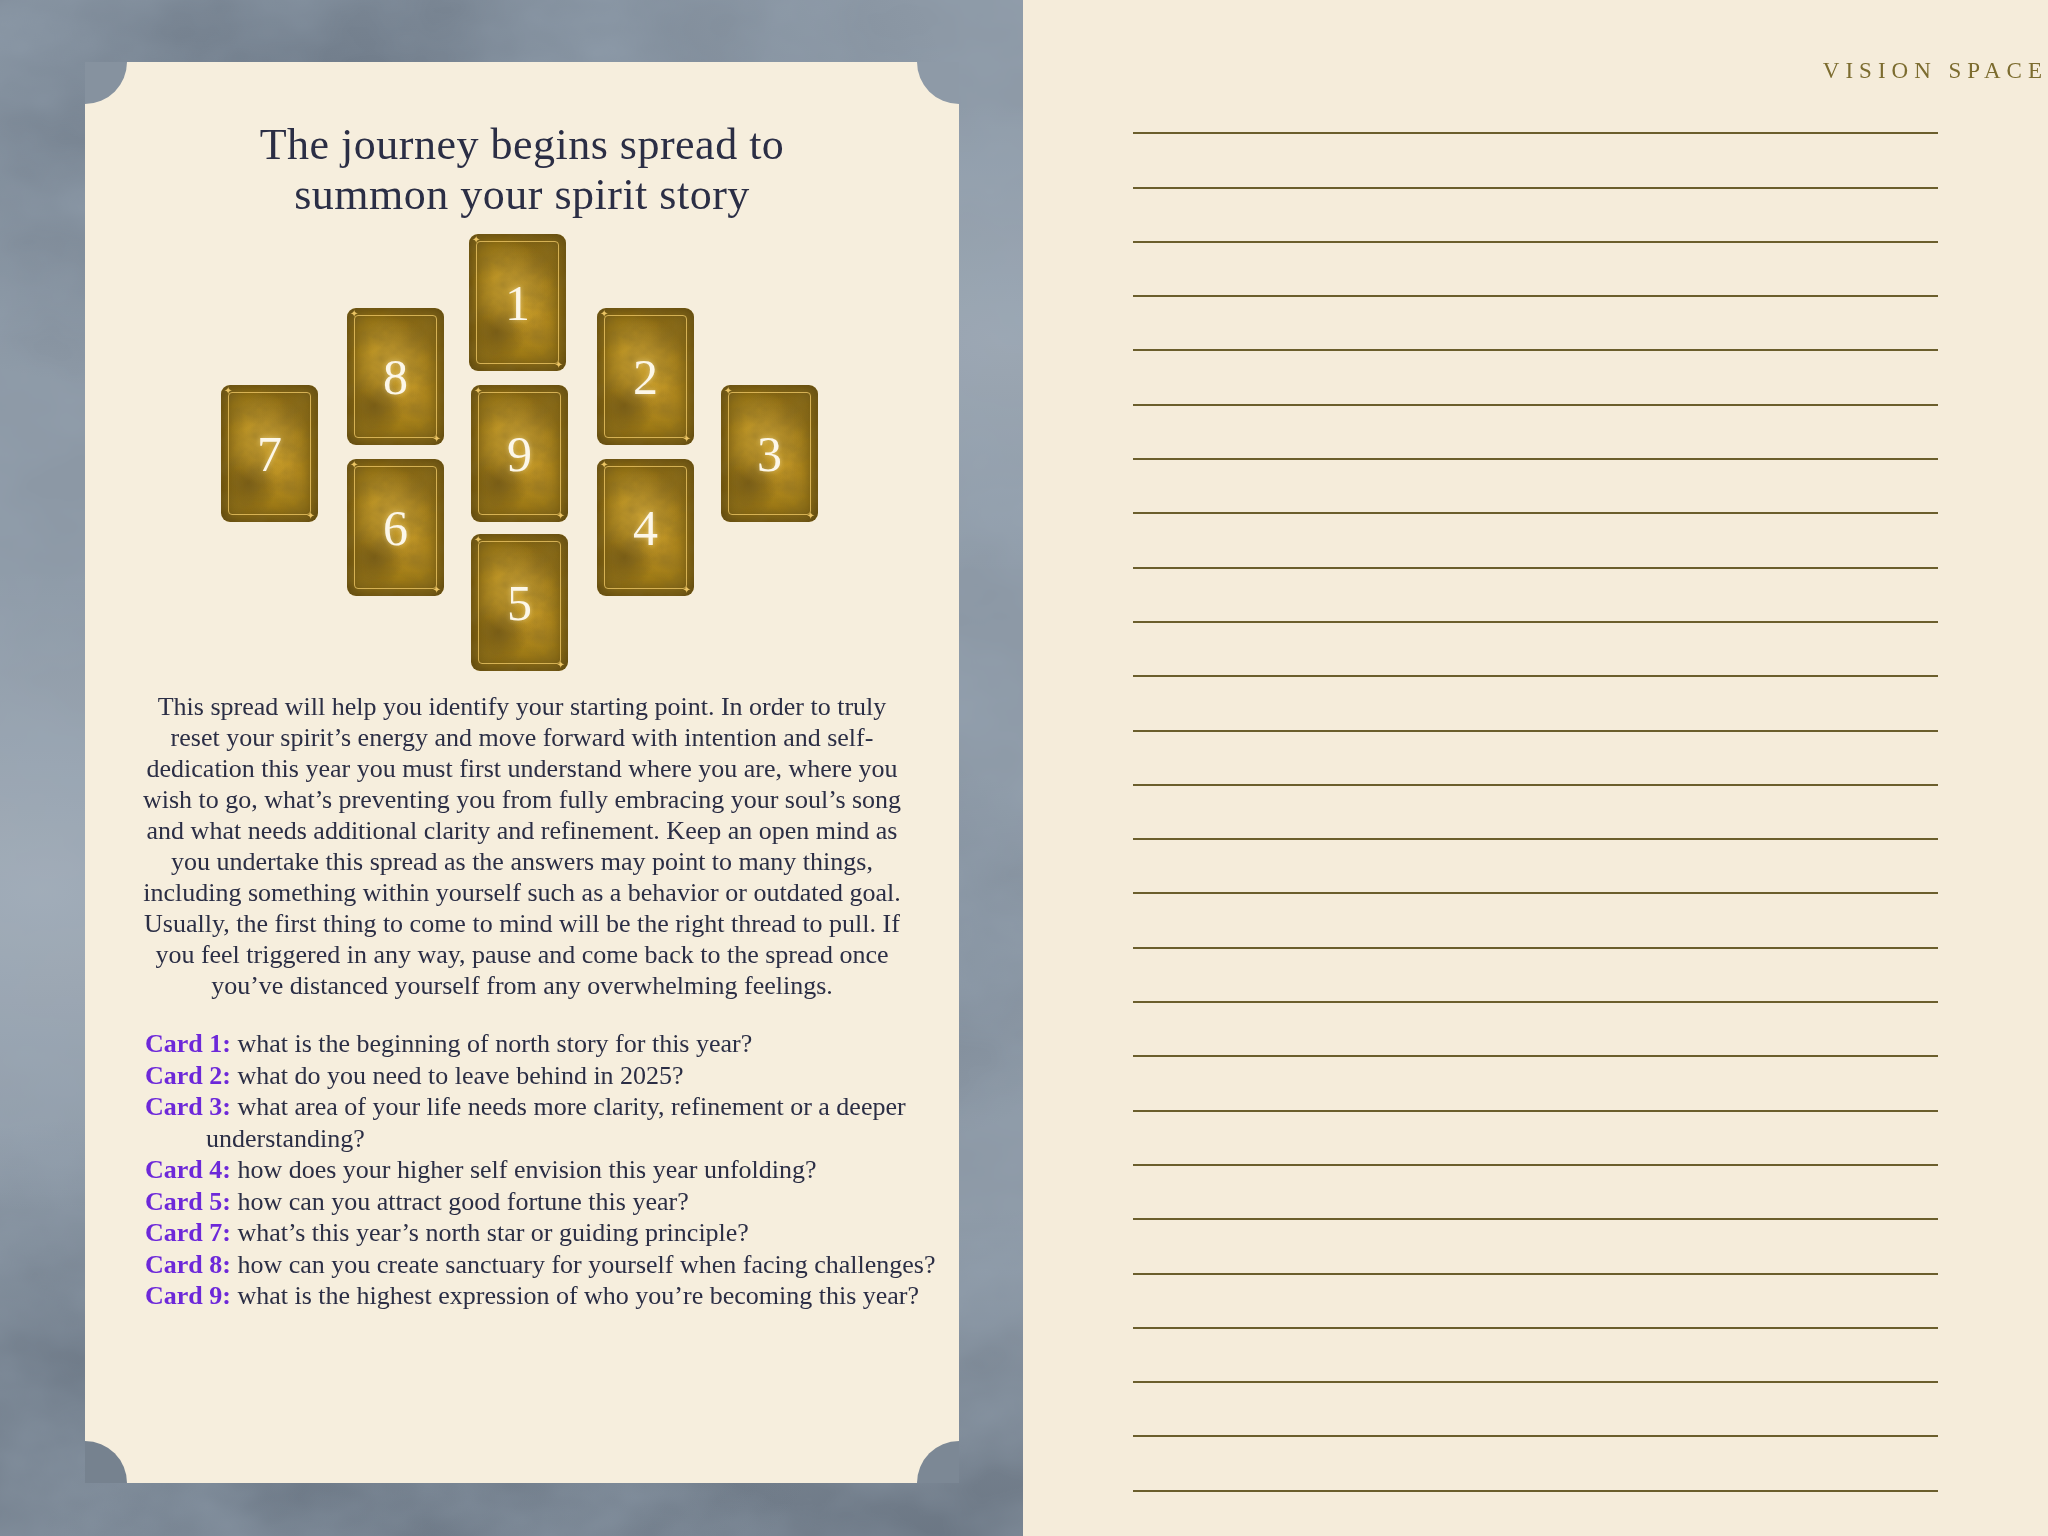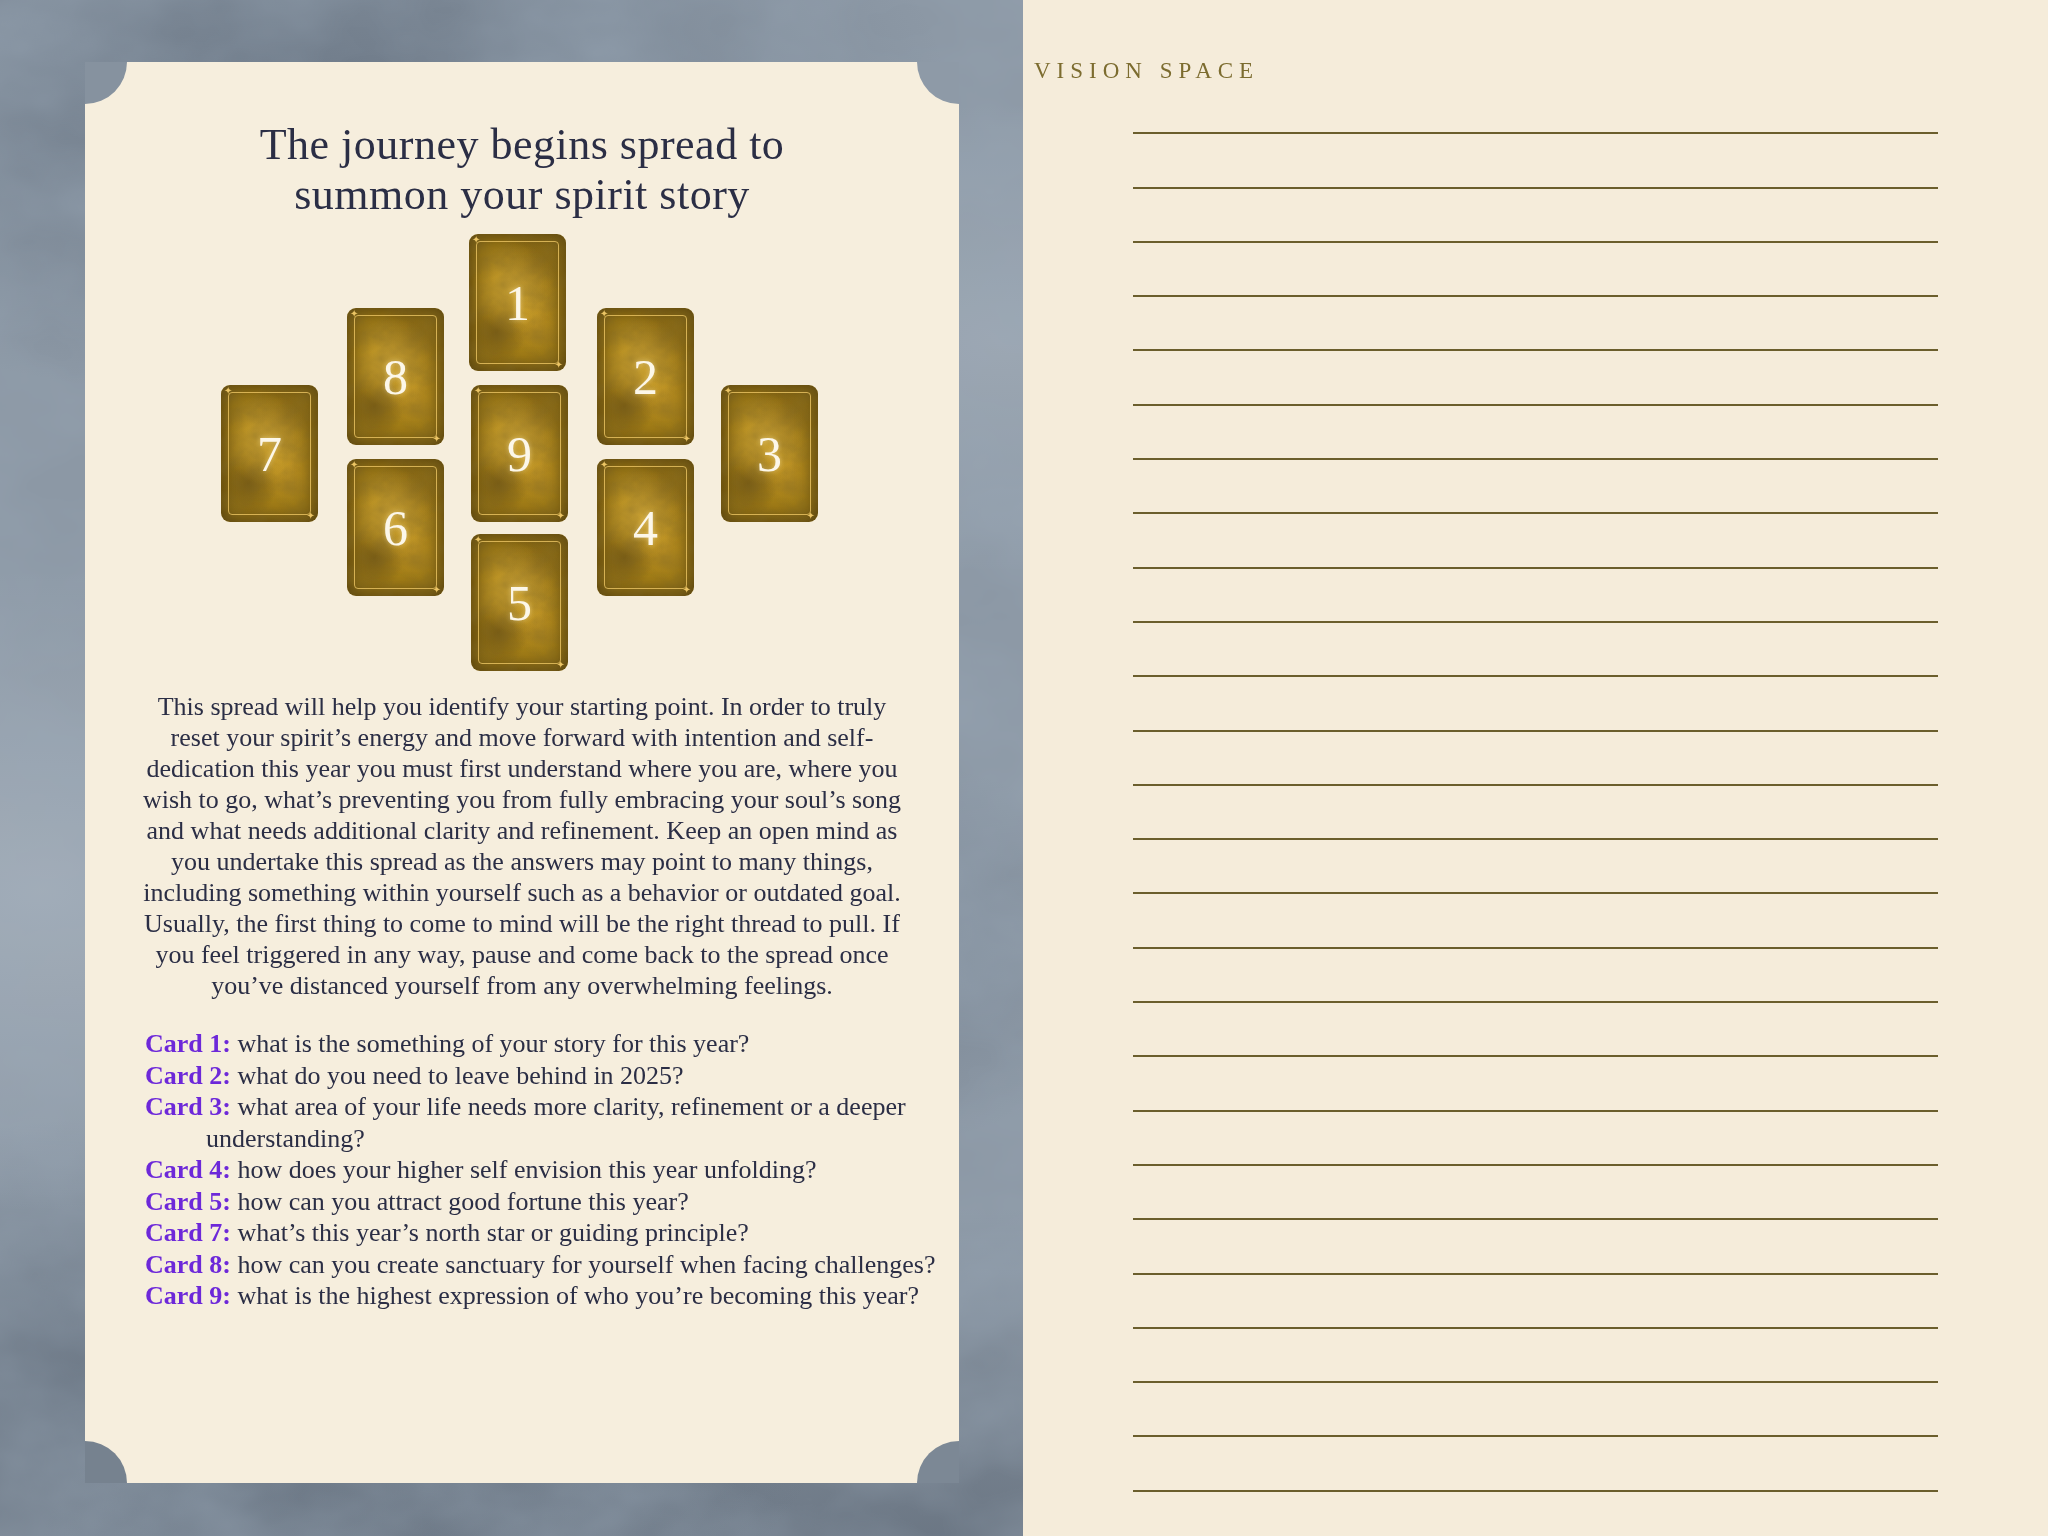--- a/index.html
+++ b/index.html
@@ -62,22 +62,22 @@
     font-size:26px; line-height:31.5px;}
   .card-list .item{padding-left:61px; text-indent:-61px;}
   .card-list .lbl{font-weight:bold; color:#6d28d9;}
 
   
   .right-page{
     position:absolute; left:1023px; top:0; width:1025px; height:1536px;
     background:#f5ecda; z-index:2;
   }
   .vision-heading{
-    position:absolute; left:0; right:0; top:58px; text-align:left;
-    color:#7c6c2f; font-size:23px; letter-spacing:6px;padding-left:11px;
+    position:absolute; left:0; right:0; top:58px; text-align:right;
+    color:#7c6c2f; font-size:23px; letter-spacing:6px;
   }
   .vlines{position:absolute; left:110px; right:110px; top:80px;}
   .vline{height:52.3px; border-bottom:2px solid #6b5e2c;}
 </style>
 </head>
 <body>
 
 <div class="canvas">
 
   <svg width="0" height="0" style="position:absolute" aria-hidden="true">
@@ -188,21 +188,21 @@
         <span class="frame"></span>
         <span class="star-tl">✦</span>
         <span class="star-br">✦</span>
         <span class="num">9</span>
       </div>
     </div>
 
     <div class="intro">This spread will help you identify your starting point. In order to truly reset your spirit’s energy and move forward with intention and self-dedication this year you must first understand where you are, where you wish to go, what’s preventing you from fully embracing your soul’s song and what needs additional clarity and refinement. Keep an open mind as you undertake this spread as the answers may point to many things, including something within yourself such as a behavior or outdated goal. Usually, the first thing to come to mind will be the right thread to pull. If you feel triggered in any way, pause and come back to the spread once you’ve distanced yourself from any overwhelming feelings.</div>
 
     <div class="card-list">
-      <div class="item"><span class="lbl">Card 1:</span> <span>what is the something of your story for this year?</span></div>
+      <div class="item"><span class="lbl">Card 1:</span> <span>what is the beginning of north story for this year?</span></div>
       <div class="item"><span class="lbl">Card 2:</span> <span>what do you need to leave behind in 2025?</span></div>
       <div class="item"><span class="lbl">Card 3:</span> <span>what area of your life needs more clarity, refinement or a deeper understanding?</span></div>
       <div class="item"><span class="lbl">Card 4:</span> <span>how does your higher self envision this year unfolding?</span></div>
       <div class="item"><span class="lbl">Card 5:</span> <span>how can you attract good fortune this year?</span></div>
       <div class="item"><span class="lbl">Card 7:</span> <span>what’s this year’s north star or guiding principle?</span></div>
       <div class="item"><span class="lbl">Card 8:</span> <span>how can you create sanctuary for yourself when facing challenges?</span></div>
       <div class="item"><span class="lbl">Card 9:</span> <span>what is the highest expression of who you’re becoming this year?</span></div>
     </div>
   </div>
 

